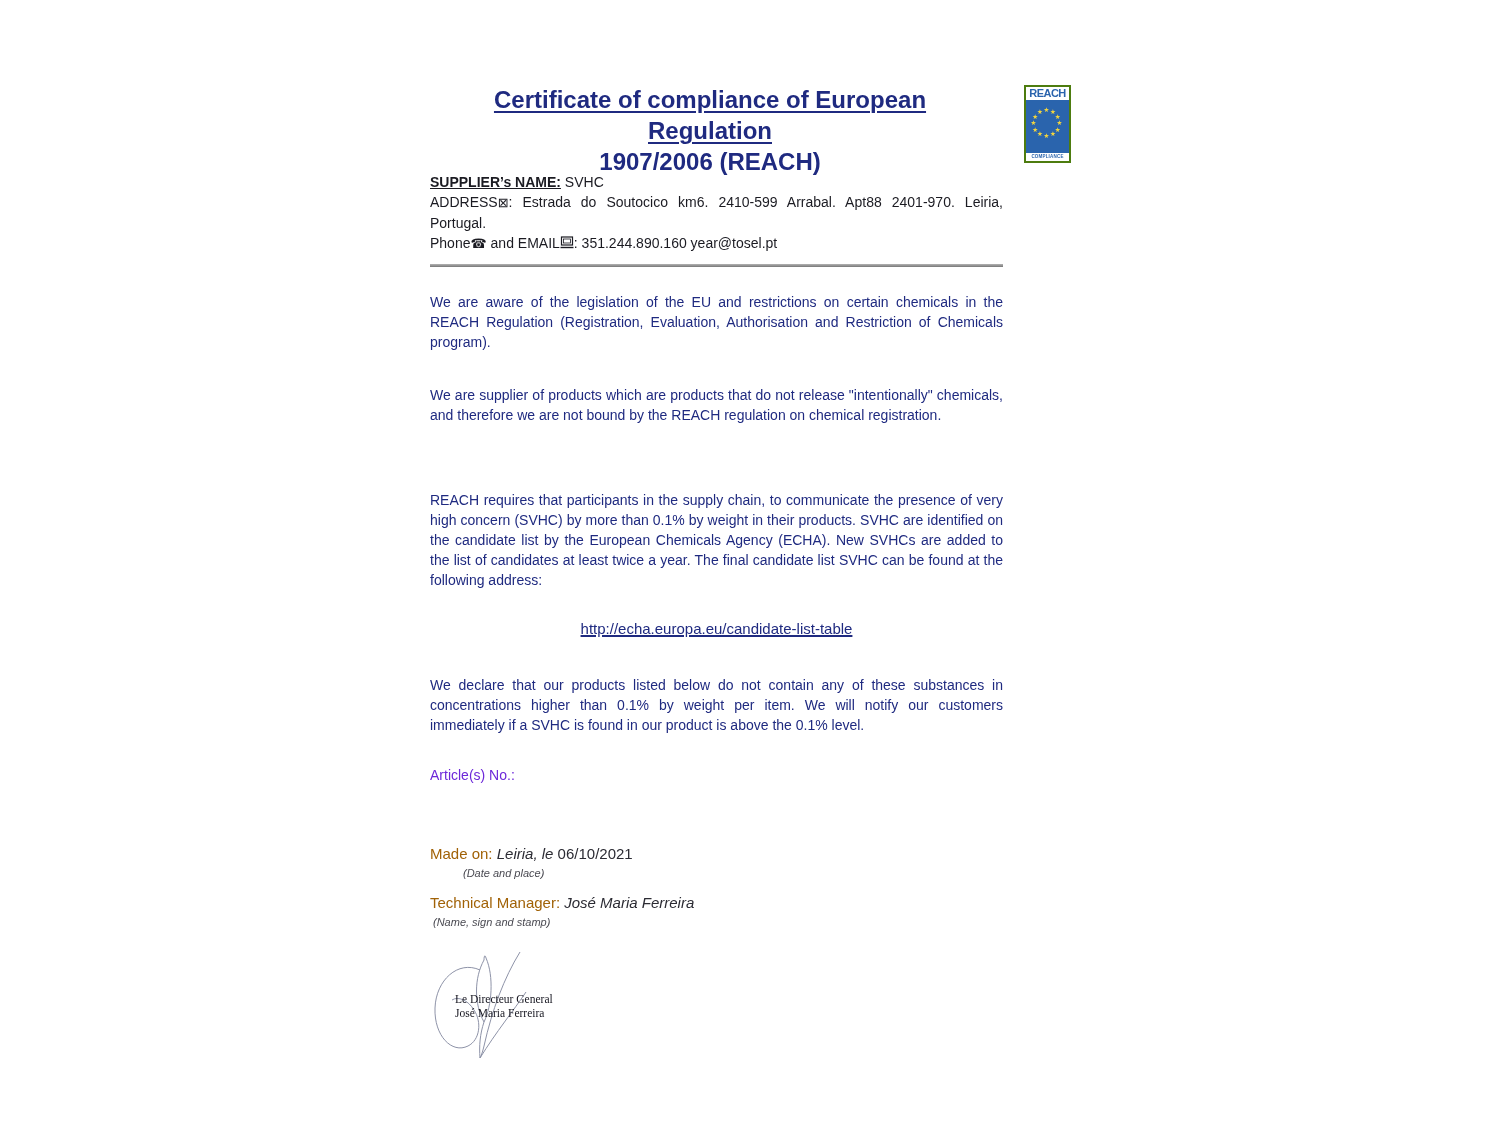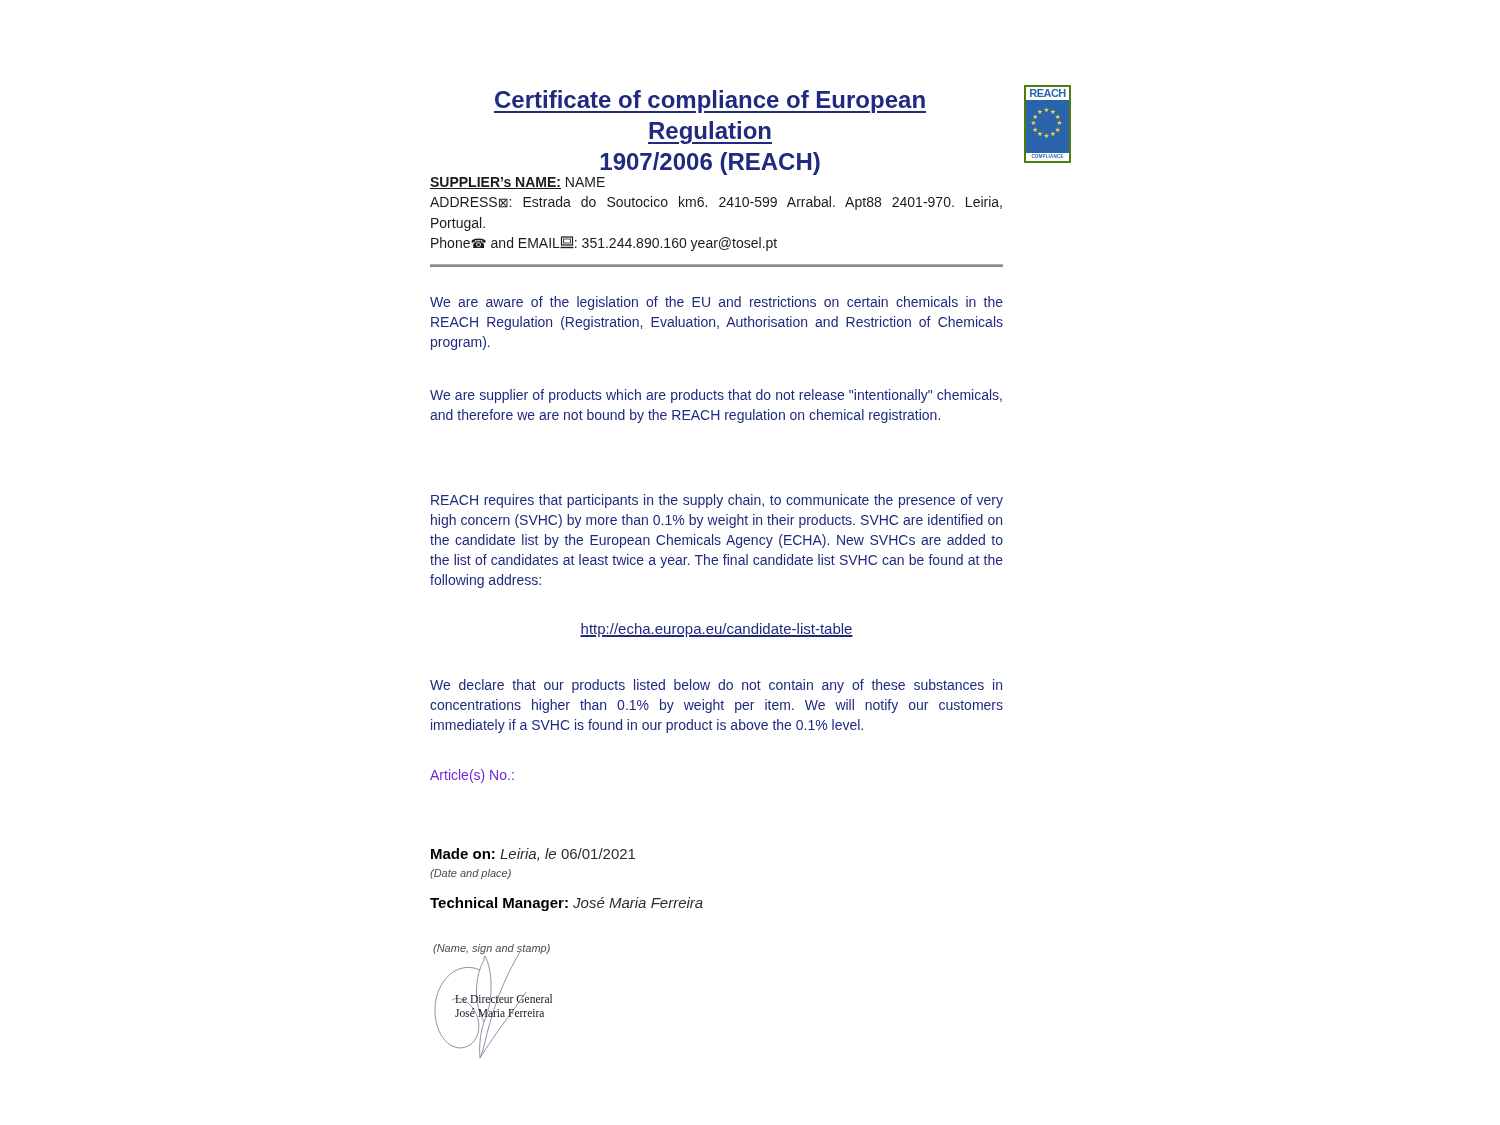--- a/index.html
+++ b/index.html
@@ -89,28 +89,28 @@
     color: #6d28d9; font-size: 14px;
   }
 
   
   .made-on, .tech-mgr {
     position: absolute; left: 430px;
     font-size: 15px; color: #2b2b33;
   }
   .made-on { top: 845px; }
   .tech-mgr { top: 894px; }
-  .meta-label { color: #000000; font-weight: bold; text-align: right; }
+  .meta-label { color: #a16207; font-weight: normal; text-align: right; }
   .ital { font-style: italic; }
   .caption {
     position: absolute; left: 430px;
     font-size: 11px; font-style: italic; color: #4a4a52;
   }
-  .cap-date { top: 867px; }
-  .cap-name { top: 916px; padding-left: 3px; margin-top: 26px; }
+  .cap-date { top: 867px; margin-left: 33px; }
+  .cap-name { top: 916px; padding-left: 3px; }
 
   
   .signature { position: absolute; left: 428px; top: 946px; width: 140px; height: 135px; }
   .signature svg { position: absolute; left: 0; top: 0; }
   .sig-text {
     position: absolute; left: 27px; top: 46px;
     font-family: "Liberation Serif", serif;
     font-size: 11.5px; line-height: 14px; color: #15151f;
     white-space: nowrap;
   }
@@ -139,21 +139,21 @@
         <span class="star" style="left: 6.24167px; top: 24.5px;">★</span>
         <span class="star" style="left: 4.5px; top: 18px;">★</span>
         <span class="star" style="left: 6.24167px; top: 11.5px;">★</span>
         <span class="star" style="left: 11px; top: 6.74167px;">★</span>
       </div>
     <div class="logo-foot">COMPLIANCE</div>
   </div>
 
   <div class="supplier">
     <div>
-      <span class="name-label">SUPPLIER’s NAME:</span><span> NAME</span>
+      <span class="name-label">SUPPLIER’s NAME:</span><span> SVHC</span>
     </div>
     <div class="addr">
       <span>ADDRESS</span><span class="glyph">⊠</span><span>: Estrada do Soutocico km6. 2410-599 Arrabal. Apt88 2401-970. Leiria, Portugal.</span>
     </div>
     <div>
       <span>Phone</span><span class="glyph">☎</span><span> and EMAIL</span><span class="pc-icon"><svg width="14" height="13" viewBox="0 0 14 13">
             <rect x="1.5" y="1" width="11" height="8" fill="none" stroke="#1b1b22" stroke-width="1.2"></rect>
             <rect x="3.5" y="3" width="7" height="4" fill="none" stroke="#1b1b22" stroke-width="0.8"></rect>
             <line x1="0.5" y1="11.5" x2="13.5" y2="11.5" stroke="#1b1b22" stroke-width="1.4"></line>
           </svg></span><span>: 351.244.890.160 year@tosel.pt</span>
@@ -168,21 +168,21 @@
 
   <div class="link-row">
     <a href="#">http://echa.europa.eu/candidate-list-table</a>
   </div>
 
   <div class="para p4">We declare that our products listed below do not contain any of these substances in concentrations higher than 0.1% by weight per item. We will notify our customers immediately if a SVHC is found in our product is above the 0.1% level.</div>
 
   <div class="article-row">Article(s) No.:</div>
 
   <div class="made-on">
-    <span class="meta-label">Made on:</span><span class="ital"> Leiria, le </span><span>06/01/2021</span>
+    <span class="meta-label">Made on:</span><span class="ital"> Leiria, le </span><span>06/10/2021</span>
   </div>
   <div class="caption cap-date">(Date and place)</div>
 
   <div class="tech-mgr">
     <span class="meta-label">Technical Manager:</span><span class="ital"> José Maria Ferreira</span>
   </div>
   <div class="caption cap-name">(Name, sign and stamp)</div>
 
   <div class="signature">
     <svg width="125" height="135" viewBox="0 0 125 135">

